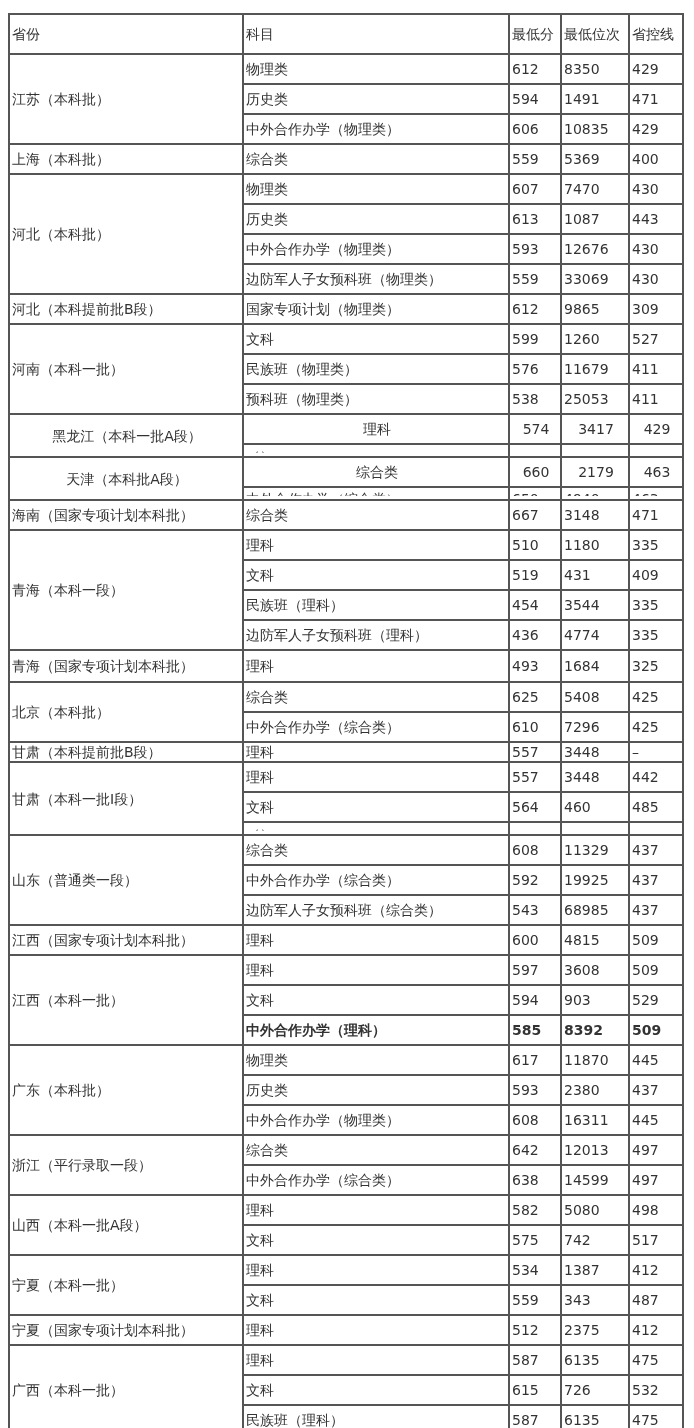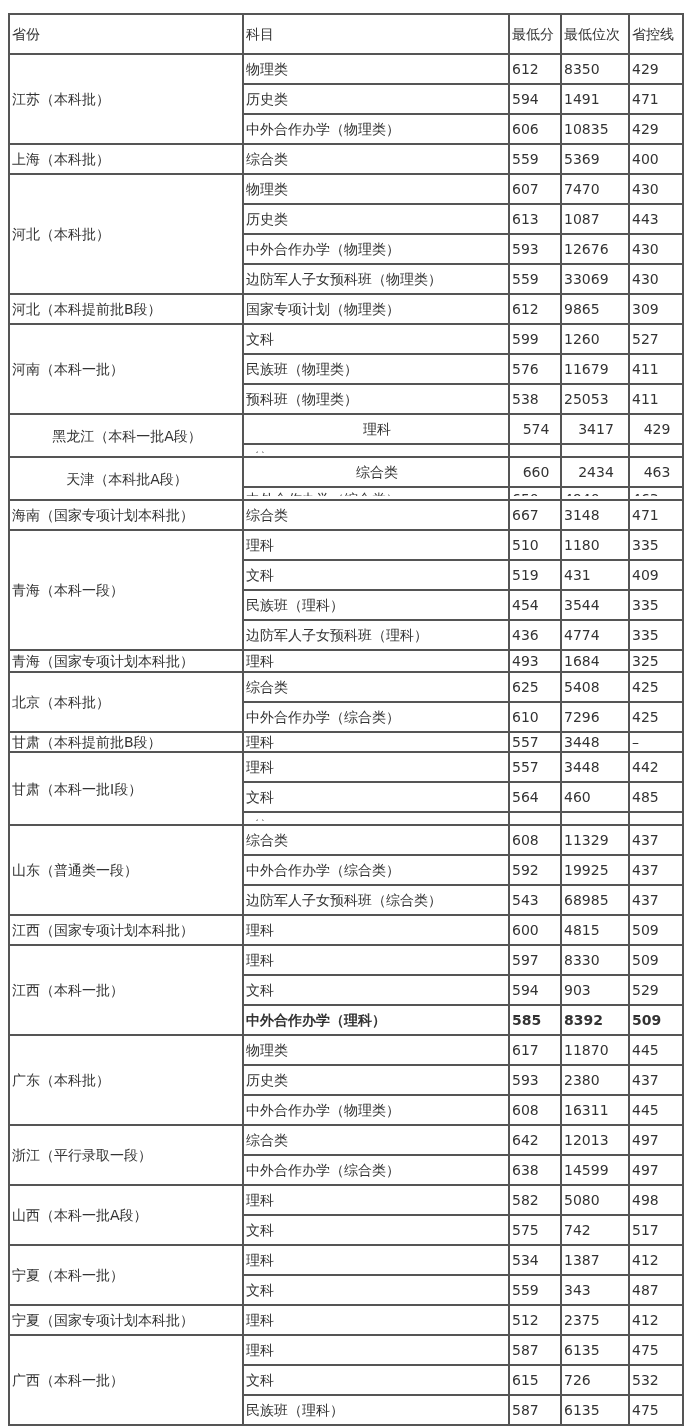--- a/index.html
+++ b/index.html
@@ -241,21 +241,21 @@
       </tr>
       <tr style="height: 30px; text-align: center;">
         <td class="prov" rowspan="2">天津（本科批A段）</td>
         <td>
           <span class="clip">综合类</span>
         </td>
         <td>
           <span class="clip">660</span>
         </td>
         <td>
-          <span class="clip">2434</span>
+          <span class="clip">2179</span>
         </td>
         <td>
           <span class="clip">463</span>
         </td>
       </tr>
       <tr class="short" style="height: 13px;">
         <td>
           <span class="clip">中外合作办学（综合类）</span>
         </td>
         <td>
@@ -333,21 +333,21 @@
         <td>
           <span class="clip">436</span>
         </td>
         <td>
           <span class="clip">4774</span>
         </td>
         <td>
           <span class="clip">335</span>
         </td>
       </tr>
-      <tr style="height: 22px;">
+      <tr style="height: 32px;">
         <td class="prov" rowspan="1">青海（国家专项计划本科批）</td>
         <td>
           <span class="clip">理科</span>
         </td>
         <td>
           <span class="clip">493</span>
         </td>
         <td>
           <span class="clip">1684</span>
         </td>
@@ -502,21 +502,21 @@
       </tr>
       <tr style="height: 30px;">
         <td class="prov" rowspan="3">江西（本科一批）</td>
         <td>
           <span class="clip">理科</span>
         </td>
         <td>
           <span class="clip">597</span>
         </td>
         <td>
-          <span class="clip">8330</span>
+          <span class="clip">3608</span>
         </td>
         <td>
           <span class="clip">509</span>
         </td>
       </tr>
       <tr style="height: 30px;">
         <td>
           <span class="clip">文科</span>
         </td>
         <td>

